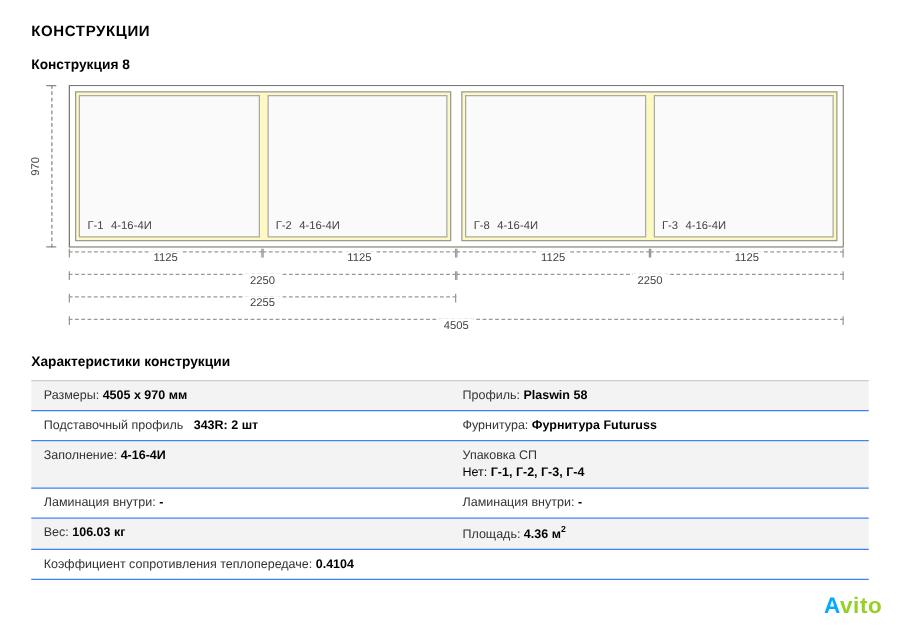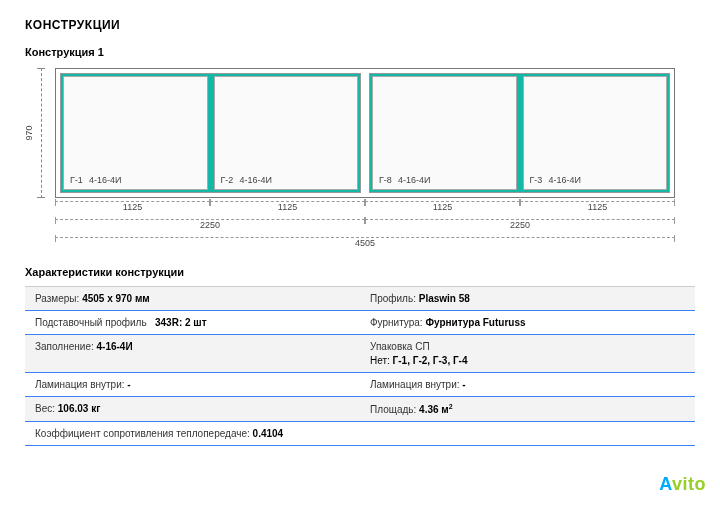--- a/index.html
+++ b/index.html
@@ -18,21 +18,21 @@
   .diagram {
     position: relative;
     margin-left: 30px;
     margin-bottom: 12px;
   }
   .frames {
     display: flex;
     width: 620px;
     height: 130px;
     border: 1px solid #777;
-    background: #14b8a6;
+    background: #fef9c3;
   }
   .frame-half {
     flex: 1;
     display: flex;
     border: 4px solid #fff;
     position: relative;
   }
   .frame-half::before {
     content: "";
     position: absolute;
@@ -135,21 +135,21 @@
     font-weight: bold;
     letter-spacing: 0.5px;
   }
   .watermark .a { color: #0af; }
   .watermark .v { color: #97cf26; }
 </style>
 </head>
 <body>
 
 <h1>КОНСТРУКЦИИ</h1>
-<h2>Конструкция 1</h2>
+<h2>Конструкция 8</h2>
 
 <div class="diagram">
   <div class="vdim">
     <div class="line"></div>
     <div class="tick t1"></div>
       <div class="tick t2"></div>
     <div class="txt">970</div>
   </div>
 
   <div class="frames">
@@ -176,20 +176,23 @@
       <div class="dim" style="left:0;width:155px"><span>1125</span></div>
       <div class="dim" style="left:155px;width:155px"><span>1125</span></div>
       <div class="dim" style="left:310px;width:155px"><span>1125</span></div>
       <div class="dim" style="left:465px;width:155px"><span>1125</span></div>
     </div>
     <div class="dimrow">
       <div class="dim" style="left:0;width:310px"><span>2250</span></div>
       <div class="dim" style="left:310px;width:310px"><span>2250</span></div>
     </div>
     <div class="dimrow">
+      <div class="dim" style="left:0;width:310px"><span>2255</span></div>
+    </div>
+    <div class="dimrow">
       <div class="dim" style="left:0;width:620px"><span>4505</span></div>
     </div>
   </div>
 </div>
 
 <h3>Характеристики конструкции</h3>
 
 <table class="spec">
   <tbody>
       <tr class="shade">

